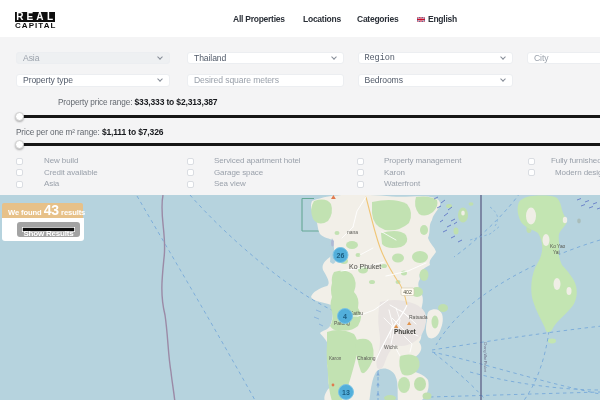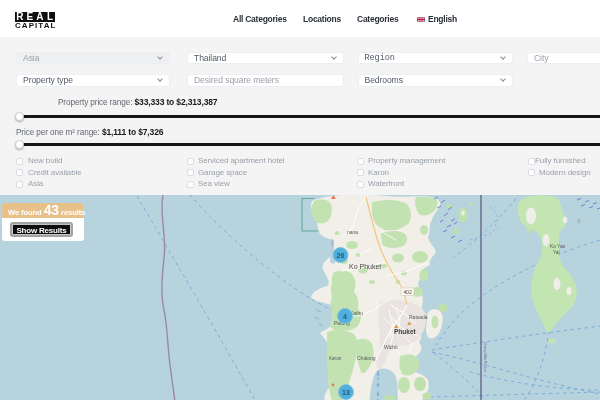--- a/index.html
+++ b/index.html
@@ -18,27 +18,27 @@
   
   #filters { position:absolute; left:0; top:37px; width:600px; height:158px; background:#f4f4f5; }
   .fbox { position:absolute; background:#fff; border:1px solid #eceef1; border-radius:3px; font-size:8.6px; color:#525b6a; letter-spacing:-0.1px; line-height:10px; padding:0 6px; display:flex; align-items:center; }
   .fbox .chev { position:absolute; right:7px; top:50%; width:4px; height:4px; margin-top:-3px; border-right:1.2px solid #868c97; border-bottom:1.2px solid #868c97; transform:rotate(45deg); }
   .grey { color:#9aa1ab; }
   .lbl { position:absolute; font-size:8.2px; color:#63686f; letter-spacing:-0.1px; }
   .lbl b { color:#17191d; font-size:8.5px; letter-spacing:-0.15px; }
   .track { position:absolute; height:2.6px; background:#161616; }
   .handle { position:absolute; width:9px; height:9px; border-radius:50%; background:#fff; border:1px solid #cfcfcf; box-shadow:0 1px 2px rgba(0,0,0,0.3); }
   .cb { position:absolute; width:7px; height:7px; background:#fff; border:1px solid #dadde2; border-radius:2px; }
-  .cbl { position:absolute; font-size:8px; color:#9aa1ab; white-space:nowrap; letter-spacing:-0.1px; line-height:7px; }
+  .cbl { position:absolute; font-size:8px; color:#9aa1ab; white-space:nowrap; letter-spacing:-0.1px; line-height:7px;margin-left:16px; }
 
   
   #results { position:absolute; left:2px; top:203px; width:81px; height:15px; background:#e7c189; border-radius:2px 2px 0 0; color:#fff; font-size:7.6px; font-weight:700; line-height:15px; padding-left:6px; white-space:nowrap; letter-spacing:-0.1px; }
   #results b { font-size:14px; }
   #panel { position:absolute; left:2px; top:218px; width:82px; height:23px; background:#fff; border-radius:0 0 3px 3px; }
-  #showbtn { position:absolute; left:8px; top:4px; width:63px; height:15px; background:#0d0d0d; border:2px solid #a3a3a3; box-shadow:inset 0 0 0 0.8px #fff; border-radius:3px; color:#fff; font-size:8px; font-weight:700; text-align:center; line-height:13px; white-space:nowrap; letter-spacing:-0.2px; }
+  #showbtn { position:absolute; left:15px; top:4px; width:63px; height:15px; background:#0d0d0d; border:5px solid #a3a3a3; box-shadow:inset 0 0 0 0.8px #fff; border-radius:3px; color:#fff; font-size:8px; font-weight:700; text-align:center; line-height:13px; white-space:nowrap; letter-spacing:-0.2px; }
 </style>
 </head>
 <body>
 <div id="page">
 
   <svg class="abs" style="left:0;top:195px" width="600" height="205" viewBox="0 195 600 205">
     <rect x="0" y="195" width="600" height="205" fill="#b6d3de"></rect>
 
     <g stroke="#74a7d9" stroke-width="1" fill="none" stroke-dasharray="3.5,3.5" opacity="0.85">
       <path d="M137,196 C172,256 216,330 256,402"></path>
@@ -205,21 +205,21 @@
   <div id="header">
     <div id="logo">
       <div class="row">
           <span class="r">R</span>
           <span class="r">E</span>
           <span class="r">A</span>
           <span class="r">L</span>
         </div>
       <div class="cap">CAPITAL</div>
     </div>
-    <div class="nav" style="left:233px">All Categories</div>
+    <div class="nav" style="left:233px">All Properties</div>
     <div class="nav" style="left:303px">Locations</div>
     <div class="nav" style="left:357px">Categories</div>
     <svg class="abs" style="left:417px;top:17px" width="8" height="5" viewBox="0 0 8 5">
       <rect width="8" height="5" fill="#283577"></rect>
       <path d="M0,0 L8,5 M8,0 L0,5" stroke="#fff" stroke-width="1.4"></path>
       <path d="M0,0 L8,5 M8,0 L0,5" stroke="#c8102e" stroke-width="0.7"></path>
       <path d="M4,0 V5 M0,2.5 H8" stroke="#fff" stroke-width="1.6"></path>
       <path d="M4,0 V5 M0,2.5 H8" stroke="#c8102e" stroke-width="1"></path>
     </svg>
     <div class="nav" style="left:428px">English</div>

